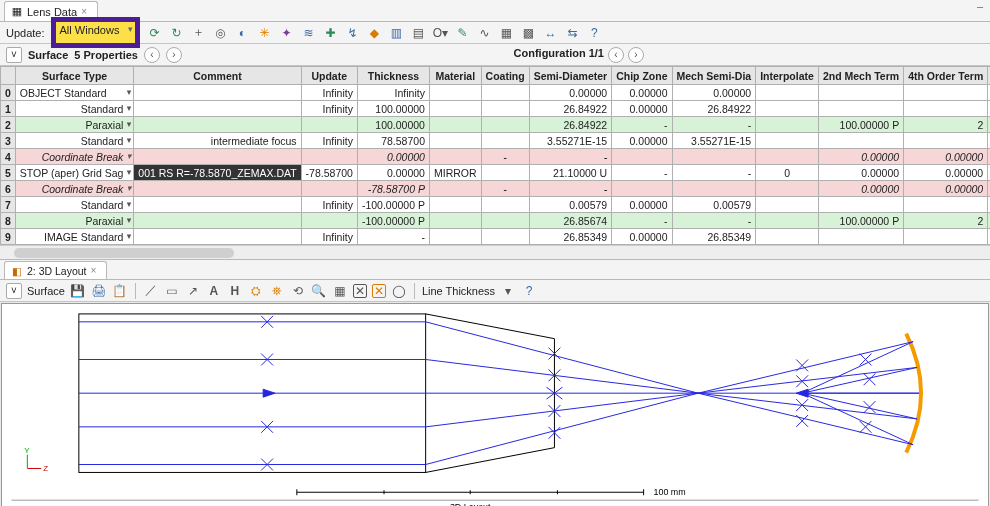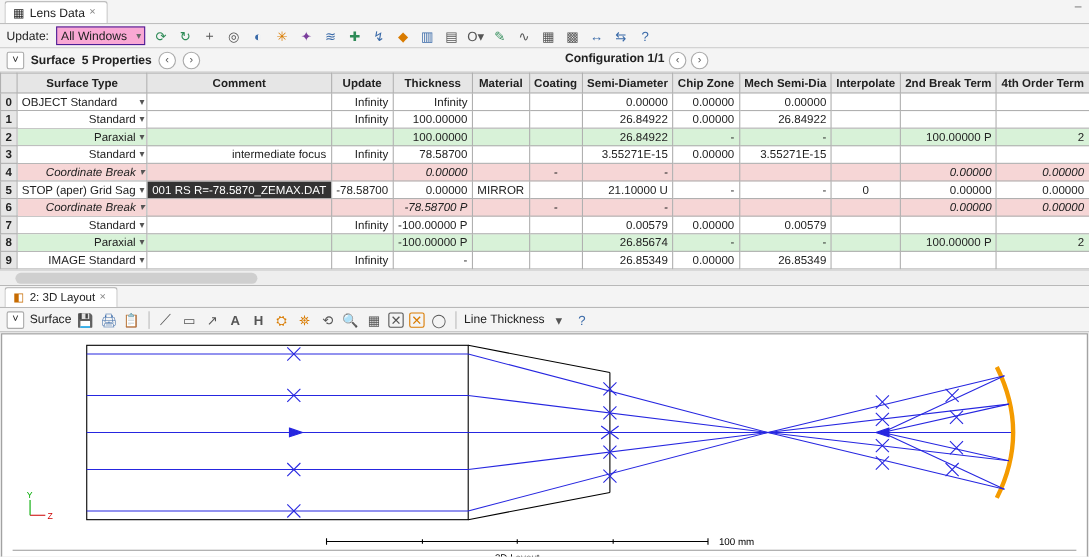--- a/index.html
+++ b/index.html
@@ -41,25 +41,25 @@
     background: #f4f4f4;
     border-bottom: 1px solid #c5c5c5;
     height: 22px;
     display: flex;
     align-items: center;
     padding: 0 6px;
     gap: 6px;
     font-size: 11px;
   }
   .toolbar .dropdown {
-    background: #f9a8d4;
-    border: 1px solid #4c1d95;
+    background: #fde047;
+    border: 5px solid #4c1d95;
     padding: 1px 16px 1px 4px;
     position: relative;
-    height: 17px;
+    height: 31px;
     line-height: 14px;
   }
   .toolbar .dropdown::after {
     content: "▾";
     position: absolute;
     right: 3px; top: 0;
     font-size: 9px;
     color: #666;
   }
   .tb-icon {
@@ -203,21 +203,21 @@
           <th>Surface Type</th>
           <th>Comment</th>
           <th>Update</th>
           <th>Thickness</th>
           <th>Material</th>
           <th>Coating</th>
           <th>Semi-Diameter</th>
           <th>Chip Zone</th>
           <th>Mech Semi-Dia</th>
           <th>Interpolate</th>
-          <th>2nd Break Term</th>
+          <th>2nd Mech Term</th>
           <th>4th Order Term</th>
           <th>6th Order Term</th>
         </tr>
       </thead>
     <tbody id="tbody">
         <tr>
           <td class="idx">0</td>
           <td class="surf" style="text-align: left;">OBJECT   Standard</td>
           <td style="text-align: right;"></td>
           <td>Infinity</td>

